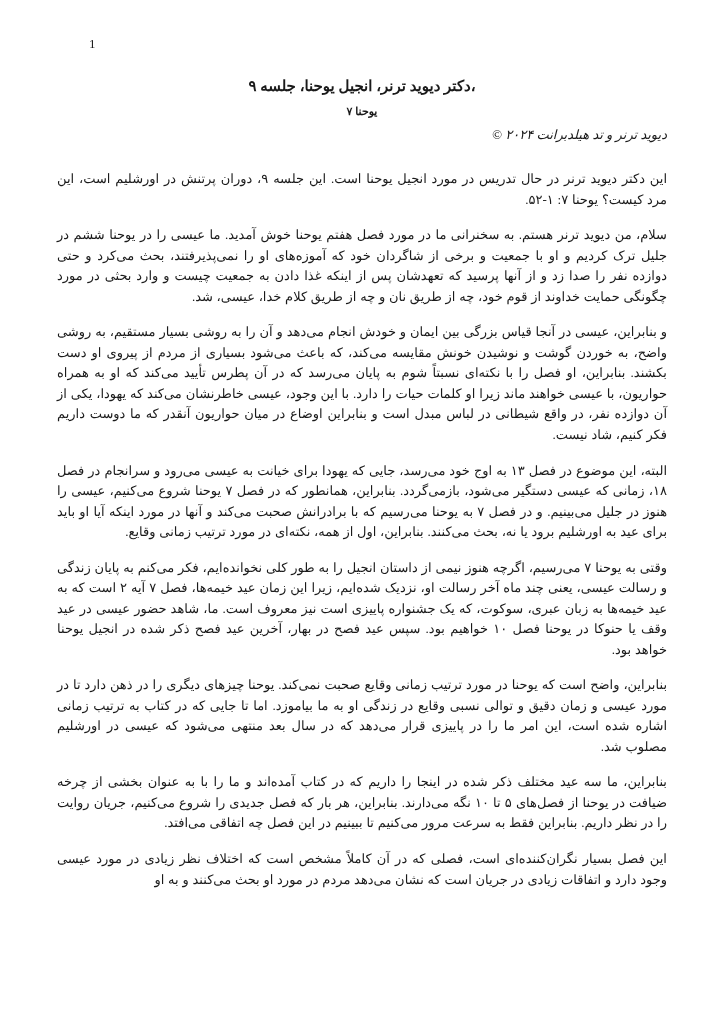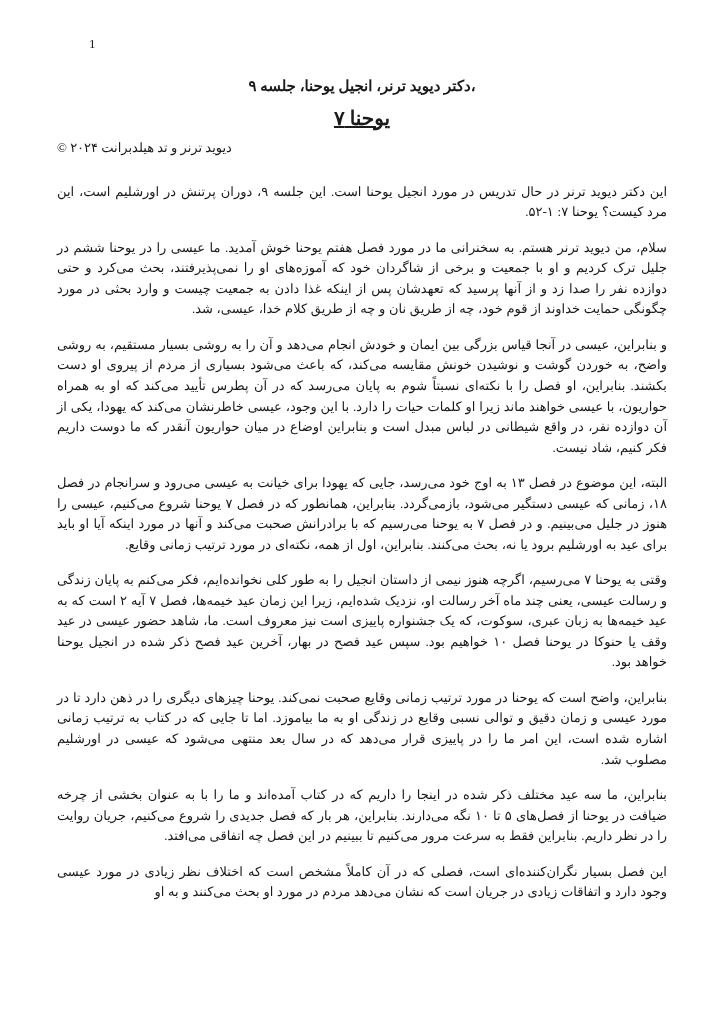--- a/index.html
+++ b/index.html
@@ -34,30 +34,30 @@
   .doc-title {
     margin: 42px 0 6px 0;
     text-align: center;
     font-size: 15px;
     font-weight: bold;
     line-height: 1.45;
   }
   .doc-subtitle {
     margin: 0 0 8px 0;
     text-align: center;
-    font-size: 20px;
+    font-size: 11px;
     font-weight: bold;
     line-height: 1.4;
-    text-decoration: underline;
   }
   .copyright {
     margin: 0 0 26px 0;
-    text-align: left;
+    text-align: right;
     font-size: 13px;
     font-weight: normal;
+    font-style: italic;
   }
   .doc-body p {
     margin: 0 0 15px 0;
     font-size: 13px;
     line-height: 1.58;
     text-align: justify;
     text-justify: inter-word;
     word-spacing: 0.5px;
   }
 </style>

